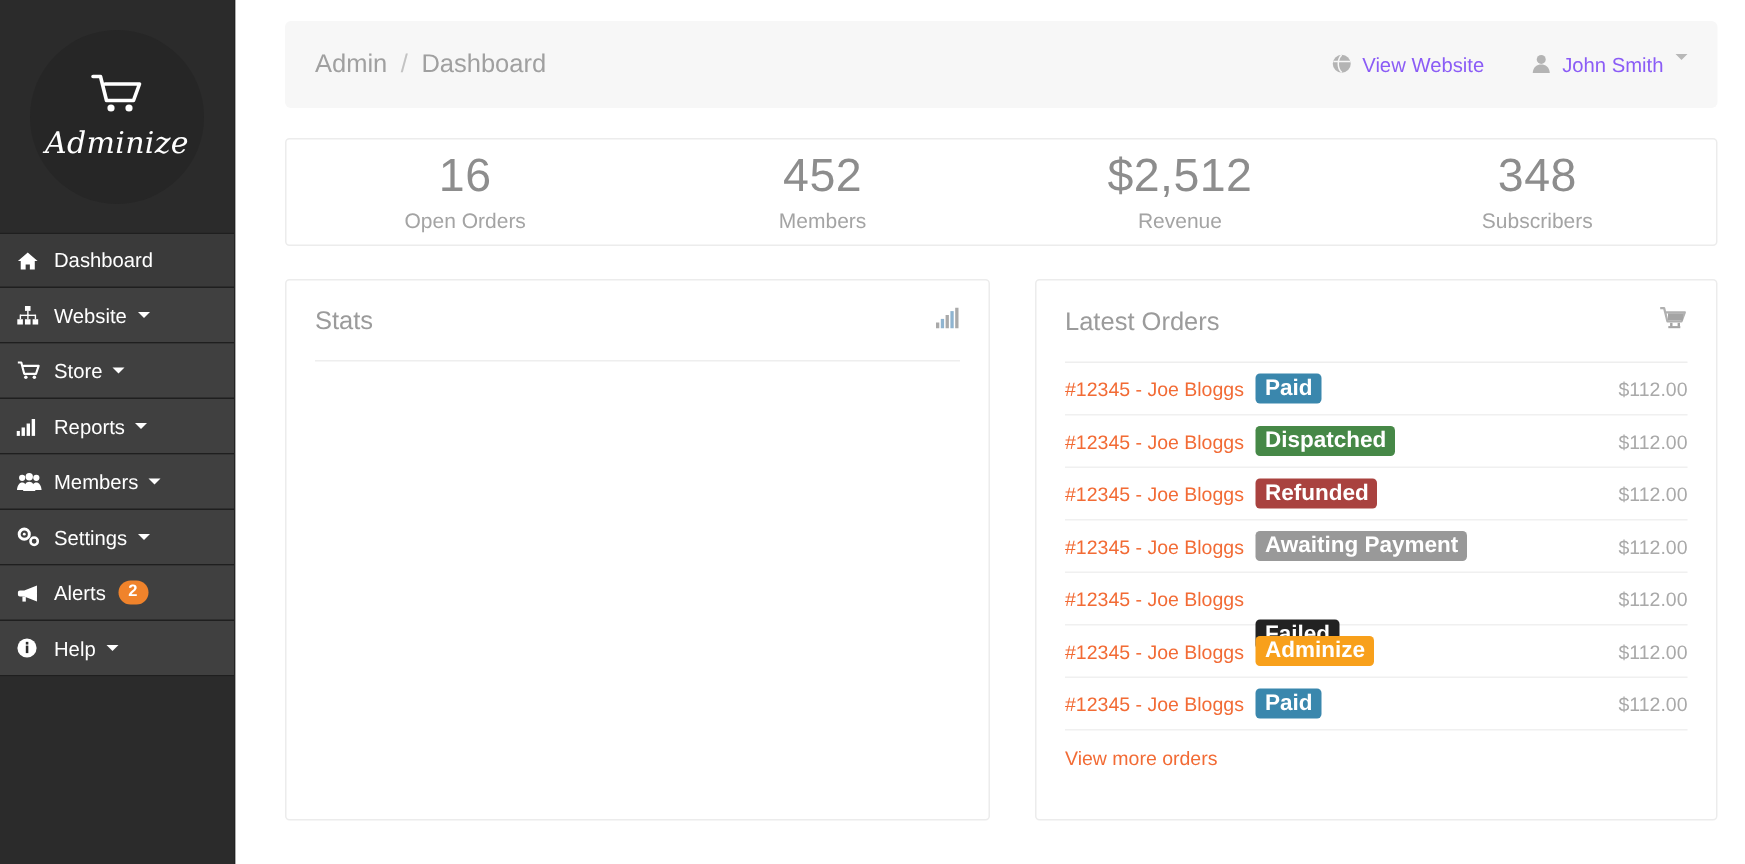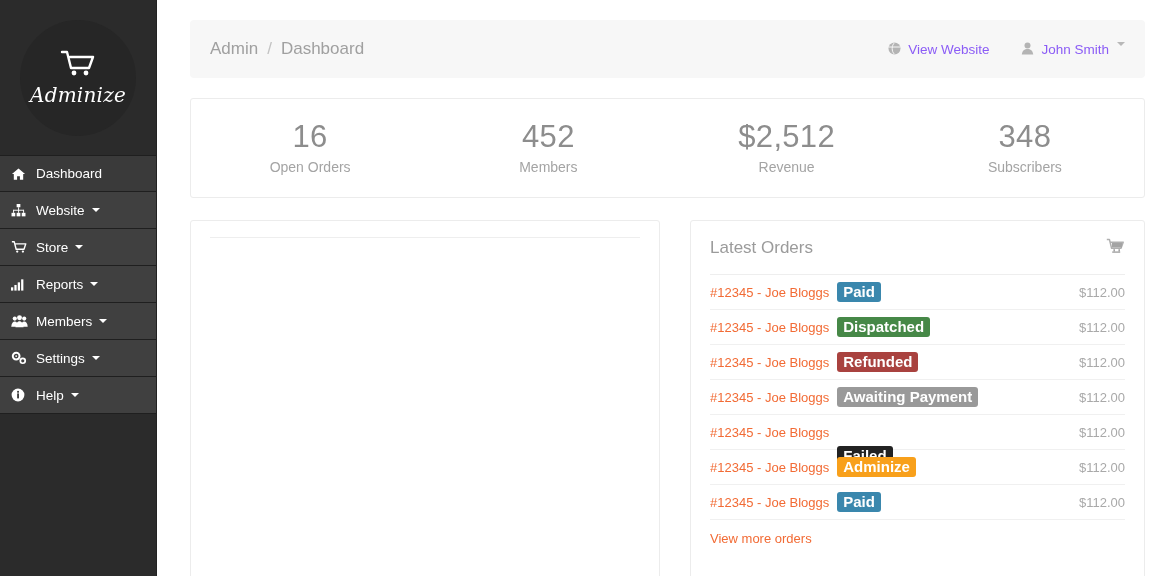--- a/index.html
+++ b/index.html
@@ -68,21 +68,21 @@
     margin-left: 8px;
     background: #f0832b;
     color: #fff;
     font-size: 11px; font-weight: bold;
     border-radius: 9px;
     padding: 2px 7px 3px;
     line-height: 1;
   }
 
   
-  .main { flex: 1; height: 576px; background: #fff; padding: 20px 18px 0 33px; }
+  .main { flex: 1; height: 576px; background: #fff; padding: 14px 18px 0 33px; }
 
   .topbar {
     height: 58px;
     background: #f7f7f7;
     border-radius: 4px;
     display: flex; align-items: center; justify-content: space-between;
     padding: 0 20px;
   }
   .crumbs { display: flex; align-items: center; font-size: 17px; color: #a9a9a9; }
   .crumb { color: #a0a0a0; cursor: pointer; }
@@ -101,21 +101,21 @@
     border-right: 4px solid transparent;
     border-top: 4px solid #b8b8b8;
   }
 
   
   .stats-panel {
     margin-top: 20px;
     border: 1px solid #ececec;
     border-radius: 3px;
     background: #fff;
-    height: 100px;
+    height: 72px;
     display: flex;
     align-items: center;
   }
   .stat { flex: 1; text-align: center; }
   .stat-value {
     font-size: 31px; color: #8d8d8d; font-weight: 300;
     line-height: 1.05; letter-spacing: .3px;
   }
   .stat-label { font-size: 14px; color: #a4a4a4; margin-top: 6px; }
 
@@ -259,20 +259,30 @@
           <svg width="16" height="14" viewBox="0 0 17 14">
             <circle cx="5.5" cy="5" r="3.6" fill="none" stroke="#fff" stroke-width="2.1"></circle>
             <circle cx="5.5" cy="5" r="1" fill="#fff"></circle>
             <circle cx="12.5" cy="10" r="2.6" fill="none" stroke="#fff" stroke-width="1.8"></circle>
           </svg>
         </span>
         <span class="nav-label">Settings</span>
         <span class="caret"></span>
       </div>
 
+      <div class="nav-item">
+        <span class="nav-ico">
+          <svg width="16" height="13" viewBox="0 0 17 13">
+            <path d="M14.5 1 L5.5 4.6 H2.4 C1.6 4.6 1 5.2 1 6 V7.4 C1 8.2 1.6 8.8 2.4 8.8 H5.5 L14.5 12.4 Z" fill="#fff"></path>
+            <rect x="4.2" y="8.8" width="2.4" height="3.6" fill="#fff"></rect>
+          </svg>
+        </span>
+        <span class="nav-label">Alerts</span>
+        <span class="nav-badge">2</span>
+      </div>
 
       <div class="nav-item">
         <span class="nav-ico">
           <svg width="14" height="14" viewBox="0 0 14 14">
             <circle cx="7" cy="7" r="6.4" fill="#fff"></circle>
             <rect x="6.2" y="5.4" width="1.7" height="5" fill="#2b2b2b"></rect>
             <rect x="6.2" y="2.9" width="1.7" height="1.8" fill="#2b2b2b"></rect>
           </svg>
         </span>
         <span class="nav-label">Help</span>
@@ -329,20 +339,32 @@
       </div>
       <div class="stat">
         <div class="stat-value">348</div>
         <div class="stat-label">Subscribers</div>
       </div>
     </div>
 
     <div class="panels">
 
       <div class="panel panel-stats">
+        <div class="panel-head">
+          <span class="panel-title">Stats</span>
+          <span>
+            <svg width="16" height="14" viewBox="0 0 16 14">
+              <rect x="0" y="10" width="2.2" height="4" fill="#a9a9a9"></rect>
+              <rect x="3.2" y="7.6" width="2.2" height="6.4" fill="#8fb4d0"></rect>
+              <rect x="6.4" y="5" width="2.2" height="9" fill="#a9a9a9"></rect>
+              <rect x="9.6" y="2.4" width="2.2" height="11.6" fill="#8fb4d0"></rect>
+              <rect x="12.8" y="0" width="2.2" height="14" fill="#a9a9a9"></rect>
+            </svg>
+          </span>
+        </div>
         <div class="panel-rule"></div>
         <div class="panel-body"></div>
       </div>
 
       <div class="panel panel-orders">
         <div class="panel-head">
           <span class="panel-title">Latest Orders</span>
           <span>
             <svg width="19" height="16" viewBox="0 0 19 16">
               <path d="M0.8 1.4 H3.4 L5.6 10.2 H15 L17.2 4.2 H4.6" fill="none" stroke="#b0b0b0" stroke-width="1.5" stroke-linejoin="round"></path>

